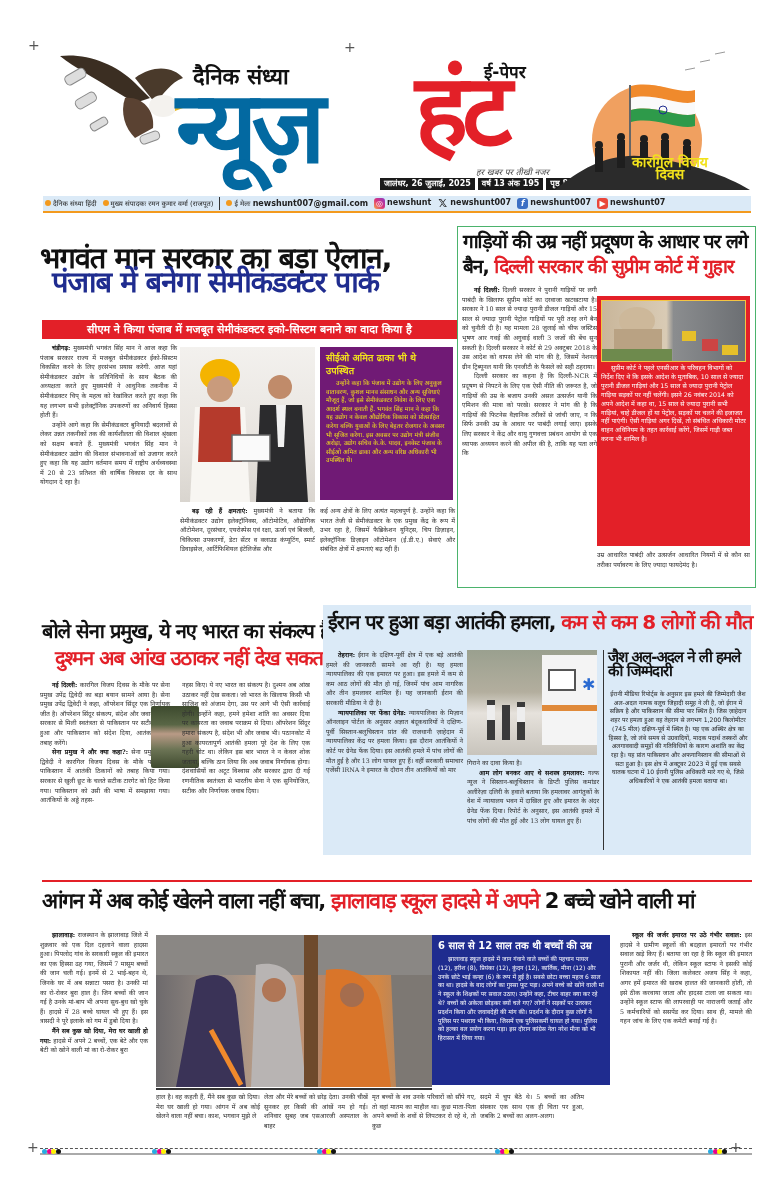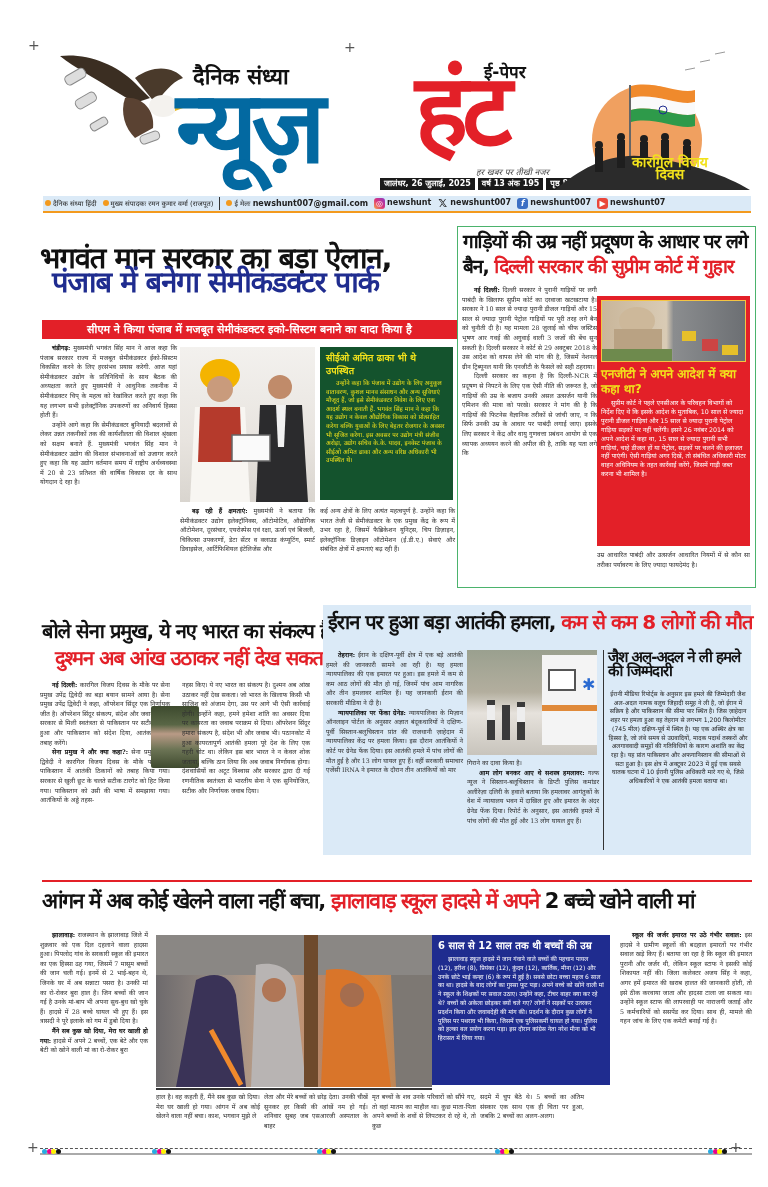--- a/index.html
+++ b/index.html
@@ -30,21 +30,21 @@
   #strip .bold { font-weight: bold; font-size: 8px; }
   #strip .ico { display: inline-block; width: 11px; height: 11px; border-radius: 3px; margin-right: 2px; vertical-align: middle; text-align: center; color: #fff; font-size: 8px; line-height: 11px; font-weight: bold; }
   #strip .sep { width: 1px; height: 13px; background: #333; }
 
   
   #s1-h1 { left: 40px; top: 240px; font-size: 29px; line-height: 36px; }
   #s1-h2 { left: 52px; top: 264px; font-size: 29px; line-height: 36px; }
   #s1-bar { left: 42px; top: 320px; width: 415px; height: 19px; background: #e32028; color: #fff; font-size: 11px; font-weight: bold; font-family: "DejaVu Sans", sans-serif; line-height: 19px; text-align: center; }
   #s1-col1 { left: 40px; top: 343px; width: 137px; }
   #s1-photo { left: 180px; top: 347px; width: 135px; height: 155px; background: linear-gradient(180deg, #f3f1ee 0%, #e8e4df 60%, #d9d5cf 100%); overflow: hidden; }
-  #s1-box { left: 320px; top: 347px; width: 133px; height: 153px; background: #14532d; padding: 4px 6px; }
+  #s1-box { left: 320px; top: 347px; width: 133px; height: 153px; background: #701a75; padding: 4px 6px; }
   #s1-box .bt { color: #f2e21b; font-size: 9.5px; font-weight: bold; font-family: "DejaVu Sans", sans-serif; }
   #s1-box .bb { color: #f2e21b; font-size: 6.2px; line-height: 8.6px; font-family: "DejaVu Sans", sans-serif; margin-top: 2px; text-indent: 10px; }
   #s1-col2 { left: 180px; top: 506px; width: 135px; }
   #s1-col3 { left: 320px; top: 506px; width: 135px; }
 
   
   #s2-frame { left: 457px; top: 226px; width: 299px; height: 362px; border: 1.5px solid #4bb36c; }
   #s2-h1 { left: 463px; top: 229px; font-size: 19px; line-height: 25px; }
   #s2-h2 { left: 463px; top: 254px; font-size: 19px; line-height: 25px; }
   #s2-col1 { left: 462px; top: 285px; width: 135px; }
@@ -200,21 +200,20 @@
   <div id="s2-img">
     <svg width="145" height="62" viewBox="0 0 145 62">
       <ellipse cx="35" cy="20" rx="18" ry="14" fill="#cdb89a"></ellipse>
       <rect x="12" y="28" width="48" height="20" fill="#b9a283"></rect>
       <rect x="0" y="48" width="70" height="14" fill="#6e8a4d"></rect>
       <rect x="80" y="30" width="14" height="10" fill="#e6c02a"></rect>
       <rect x="100" y="38" width="16" height="12" fill="#c44"></rect>
       <rect x="120" y="44" width="16" height="10" fill="#e6c02a"></rect>
     </svg>
   </div>
-  <div class="bt">एनजीटी ने अपने आदेश में क्या कहा था?</div>
   <div class="bb">सुप्रीम कोर्ट ने पहले एनसीआर के परिवहन विभागों को निर्देश दिए थे कि इसके आदेश के मुताबिक, 10 साल से ज्यादा पुरानी डीजल गाड़ियां और 15 साल से ज्यादा पुरानी पेट्रोल गाड़िया सड़कों पर नहीं चलेंगी। इसने 26 नवंबर 2014 को अपने आदेश में कहा था, 15 साल से ज्यादा पुरानी सभी गाड़ियां, चाहे डीजल हों या पेट्रोल, सड़कों पर चलने की इजाजत नहीं पाएंगी। ऐसी गाड़ियां अगर दिखें, तो संबंधित अधिकारी मोटर वाहन अधिनियम के तहत कार्रवाई करेंगे, जिसमें गाड़ी जब्त करना भी शामिल है।</div>
 </div>
 <div id="s2-col2" class="abs txt">उम्र आधारित पाबंदी और उत्सर्जन आधारित नियमों में से कौन सा तरीका पर्यावरण के लिए ज्यादा फायदेमंद है।</div>
 
 <div id="s3-h1" class="abs hl-black">बोले सेना प्रमुख, ये नए भारत का संकल्प है,</div>
 <div id="s3-h2" class="abs hl-black hl-red">दुश्मन अब आंख उठाकर नहीं देख सकता</div>
 <div id="s3-col1a" class="abs txt">
   <p style="text-indent:12px"><b>नई दिल्ली:</b> <span>कारगिल विजय दिवस के मौके पर सेना प्रमुख उपेंद्र द्विवेदी का बड़ा बयान सामने आया है। सेना प्रमुख उपेंद्र द्विवेदी ने कहा, ऑपरेशन सिंदूर एक निर्णायक जीत है। ऑपरेशन सिंदूर संकल्प, संदेश और जवाब भी है। सरकार से मिली स्वतंत्रता से पाकिस्तान पर सटीक अटैक हुआ और पाकिस्तान को संदेश दिया, आतंकवाद को तबाह करेंगे।</span></p>
   <p style="text-indent:12px"><b>सेना प्रमुख ने और क्या कहा?:</b> <span>सेना प्रमुख उपेंद्र द्विवेदी ने कारगिल विजय दिवस के मौके पर कहा, पाकिस्तान में आतंकी ठिकानों को तबाह किया गया। सरकार से खुली छूट के चलते सटीक टारगेट को हिट किया गया। पाकिस्तान को उसी की भाषा में समझाया गया। आतंकियों के अड्डे तहस-</span></p>
 </div>

